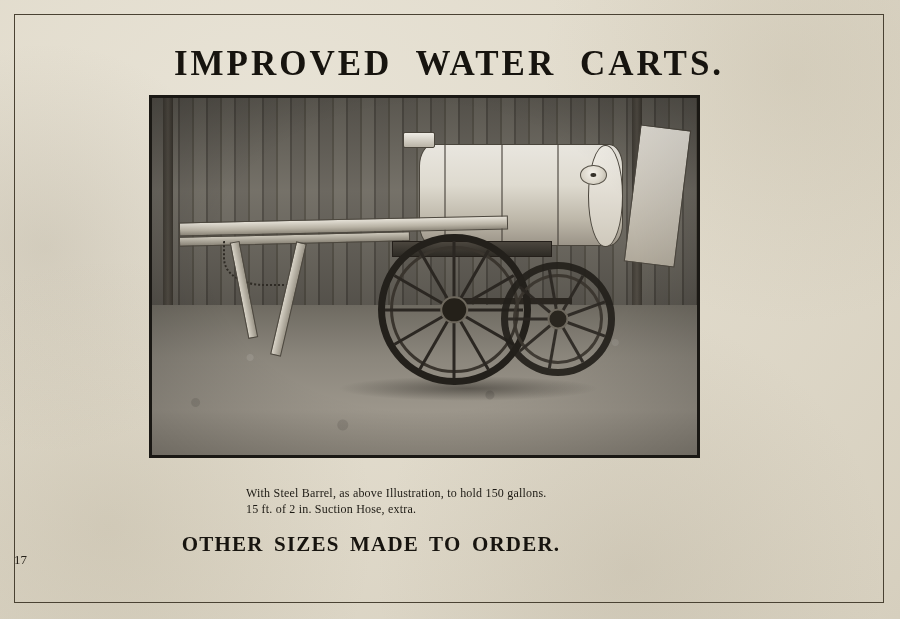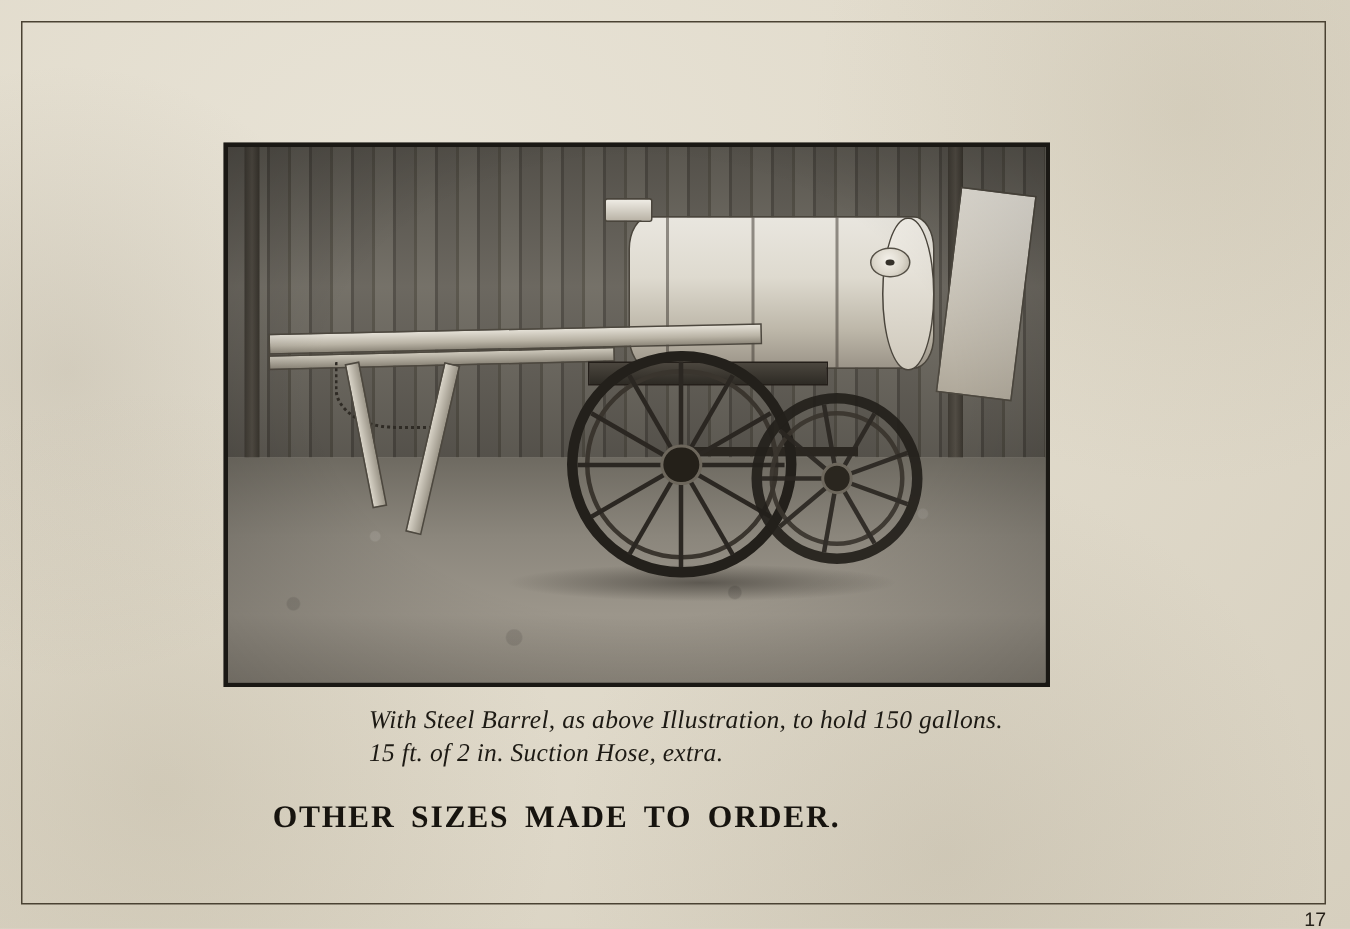--- a/index.html
+++ b/index.html
@@ -73,28 +73,27 @@
     overflow: hidden;
     background: #9a958c;
   }
   .photo {
     position: absolute;
     inset: 0;
   }
   .caption-block {
     position: absolute;
     left: 232px;
-    top: 455px;
+    top: 472px;
     width: 520px;
     font-family: "Liberation Serif", serif;
-    font-size: 17px;
+    font-size: 12px;
     line-height: 1.32;
     color: #1d1a14;
     letter-spacing: 0.2px;
-    font-style: italic;
   }
   .caption-line {
     white-space: nowrap;
   }
   .frac {
     display: inline-block;
     vertical-align: -0.15em;
     font-size: 0.78em;
     line-height: 1;
     text-align: center;
@@ -111,24 +110,24 @@
     font-family: "Liberation Serif", serif;
     font-size: 21px;
     font-weight: bold;
     letter-spacing: 1.2px;
     word-spacing: 4px;
     color: #17140f;
   }
   .page-number {
     position: absolute;
     left: 0;
-    top: 591px;
+    top: 538px;
     width: 870px;
-    text-align: right;
-    font-family: Liberation Sans, sans-serif;
+    text-align: left;
+    font-family: Liberation Serif, serif;
     font-size: 13px;
     color: #241f18;
   }
 
   
   .bg-wall {
     position: absolute;
     left: 0; top: 0; right: 0; height: 58%;
     background:
       repeating-linear-gradient(90deg,
@@ -333,20 +332,21 @@
 </style>
 </head>
 <body>
 
 <div class="page">
 
   <div class="border-frame"></div>
 
   <div class="content">
 
+    <div class="title">IMPROVED  WATER  CARTS.</div>
 
     <div class="photo-frame">
       <div class="photo">
 
         <div class="bg-wall"></div>
         <div class="bg-wall-shade"></div>
         <div class="doorpost" style="left:2%;"></div>
         <div class="doorpost" style="left:88%;"></div>
 
         <div class="ground"></div>

